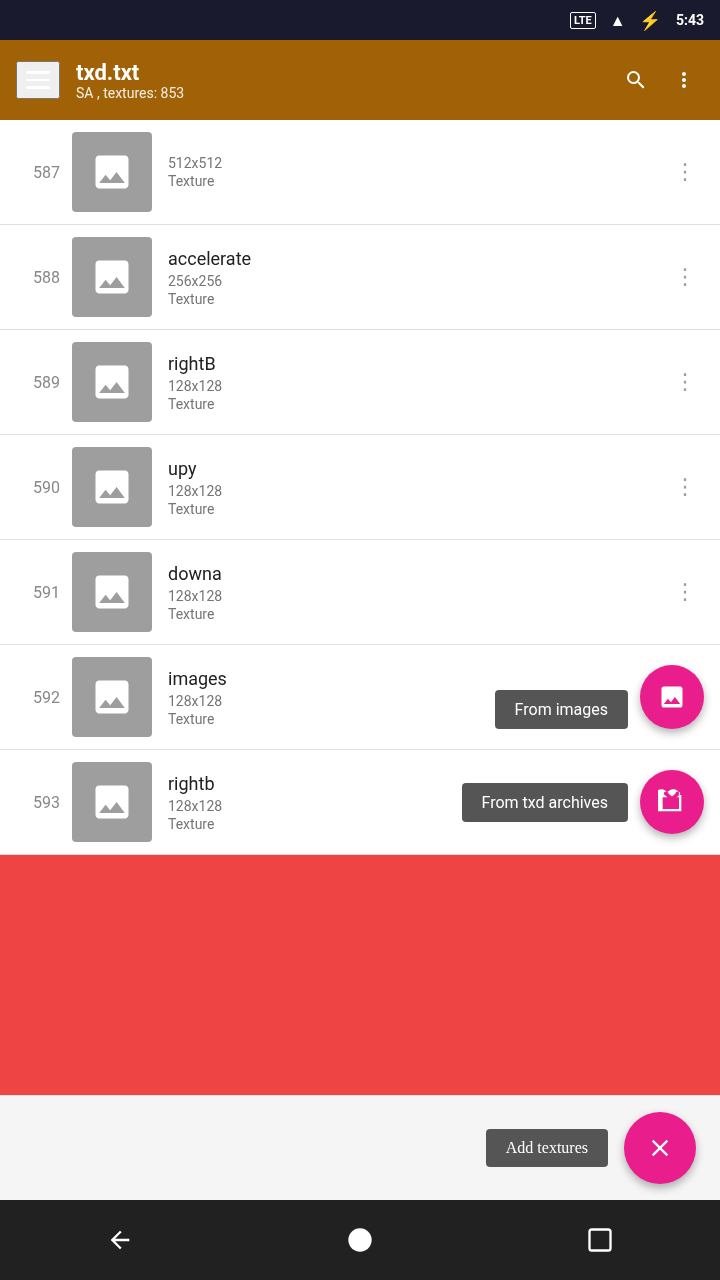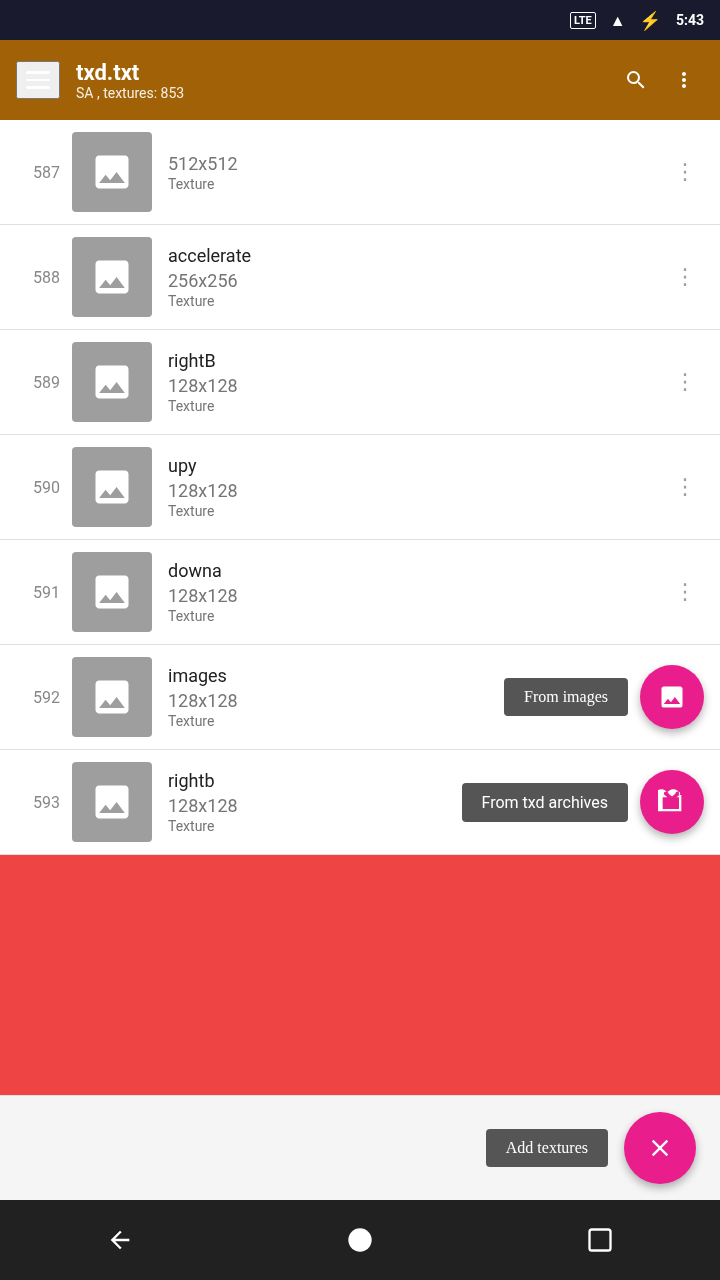--- a/index.html
+++ b/index.html
@@ -148,21 +148,21 @@
     .item-info {
       flex: 1;
     }
     .item-name {
       font-size: 18px;
       color: #212121;
       font-weight: 400;
       margin-bottom: 4px;
     }
     .item-dimensions {
-      font-size: 18px;
+      font-size: 14px;
       color: #757575;
       margin-bottom: 2px;
     }
     .item-type {
       font-size: 14px;
       color: #757575;
     }
     .item-menu-btn {
       color: #9e9e9e;
       font-size: 22px;
@@ -349,21 +349,21 @@
     <div class="item-thumbnail">
       <svg viewBox="0 0 24 24" fill="white">
         <path d="M21 19V5c0-1.1-.9-2-2-2H5c-1.1 0-2 .9-2 2v14c0 1.1.9 2 2 2h14c1.1 0 2-.9 2-2zM8.5 13.5l2.5 3.01L14.5 12l4.5 6H5l3.5-4.5z"></path>
       </svg>
     </div>
     <div class="item-info">
       <div class="item-name">images</div>
       <div class="item-dimensions">128x128</div>
       <div class="item-type">Texture</div>
     </div>
-    <div style="display:flex; align-items:center; gap:12px; position:relative;font-family:Liberation Serif, serif;">
+    <div style="display:flex; align-items:flex-end; gap:12px; position:relative;">
       <span class="tooltip-label">From images</span>
       <button class="fab-btn">
         <svg viewBox="0 0 24 24" fill="white" width="28" height="28">
           <path d="M21 19V5c0-1.1-.9-2-2-2H5c-1.1 0-2 .9-2 2v14c0 1.1.9 2 2 2h14c1.1 0 2-.9 2-2zM8.5 13.5l2.5 3.01L14.5 12l4.5 6H5l3.5-4.5z"></path>
         </svg>
       </button>
     </div>
   </div>
 
   <div class="texture-item" style="overflow:visible; z-index:2;">

